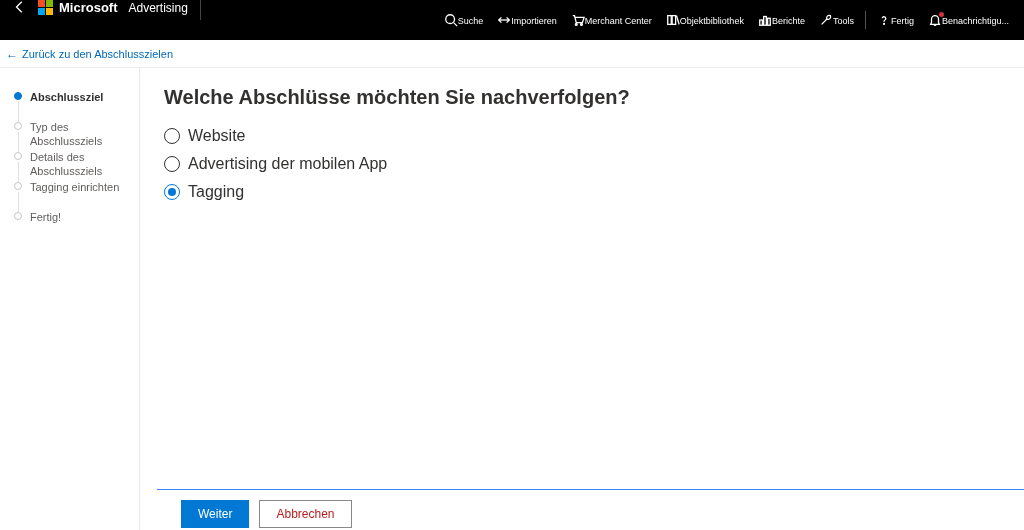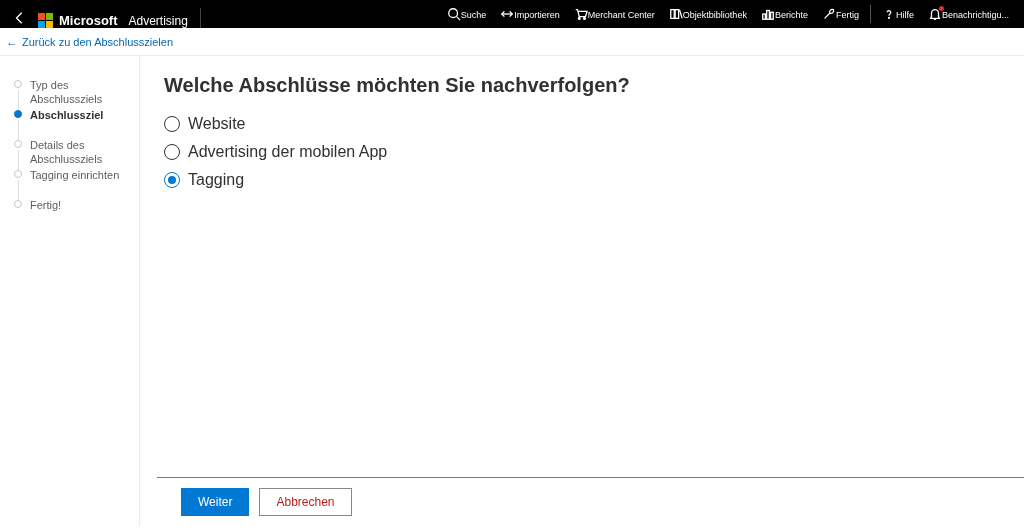--- a/index.html
+++ b/index.html
@@ -1,19 +1,19 @@
 <!DOCTYPE html>
 <html><head>
 <meta charset="utf-8">
 <style>
   * { box-sizing: border-box; margin: 0; padding: 0; }
   body { font-family: "Segoe UI", Tahoma, sans-serif; width: 1024px; height: 530px; overflow: hidden; background: #fff; color: #323130; }
 
   
-  .topbar { background: #000; color: #fff; height: 28px; display: flex; align-items: flex-end; padding: 0 8px; }
+  .topbar { background: #000; color: #fff; height: 40px; display: flex; align-items: flex-start; padding: 0 8px; }
   .back-arrow { width: 24px; text-align: center; cursor: pointer; font-size: 14px; color:#fff; }
   .brand { display: flex; align-items: center; margin-left: 6px; }
   .ms-logo { width: 15px; height: 15px; display: grid; grid-template-columns: 1fr 1fr; grid-template-rows: 1fr 1fr; gap: 1px; margin-right: 6px; }
   .ms-logo div:nth-child(1){background:#f25022;}
   .ms-logo div:nth-child(2){background:#7fba00;}
   .ms-logo div:nth-child(3){background:#00a4ef;}
   .ms-logo div:nth-child(4){background:#ffb900;}
   .brand-text { font-size: 13px; font-weight: 600; }
   .brand-sub { font-size: 12px; margin-left: 11px; font-weight: 400; }
   .brand-divider { width:1px; height:20px; background:#444; margin-left:12px; }
@@ -127,31 +127,31 @@
           </svg>
         </span>
       <span class="label">Berichte</span>
     </div>
     <div class="nav-item">
       <span class="icon">
           <svg viewBox="0 0 16 16">
             <path d="M13 3a3 3 0 0 1-4 4L3 13l0 0 6-6a3 3 0 0 1 4-4z"></path>
           </svg>
         </span>
-      <span class="label">Fertig</span>
+      <span class="label">Tools</span>
     </div>
     <div class="nav-sep"></div>
     <div class="nav-item">
       <span class="icon">
           <svg viewBox="0 0 16 16">
             <path d="M6 6a2 2 0 1 1 3 2c-1 .5-1 1-1 2"></path>
             <circle cx="8" cy="12.5" r="0.5" fill="#fff"></circle>
           </svg>
         </span>
-      <span class="label">Hilfe</span>
+      <span class="label">Fertig</span>
     </div>
     <div class="nav-item">
       <span class="icon bell-badge">
           <svg viewBox="0 0 16 16">
             <path d="M4 11V7a4 4 0 0 1 8 0v4l1 2H3z"></path>
             <path d="M7 13a1 1 0 0 0 2 0"></path>
           </svg>
         </span>
       <span class="label">Benachrichtigu...</span>
     </div>
@@ -161,29 +161,29 @@
 <div class="backlink-bar">
   <div class="backlink">
     <span class="arrow">←</span>
     <span>Zurück zu den Abschlusszielen</span>
   </div>
 </div>
 
 <div class="layout">
 
   <div class="sidebar">
+    <div class="step active">
+      <span class="dot"></span>
+      <span class="line"></span>
+      <span class="label">Abschlussziel</span>
+    </div>
     <div class="step">
       <span class="dot"></span>
       <span class="line"></span>
       <span class="label">Typ des Abschlussziels</span>
-    </div>
-    <div class="step active">
-      <span class="dot"></span>
-      <span class="line"></span>
-      <span class="label">Abschlussziel</span>
     </div>
     <div class="step">
       <span class="dot"></span>
       <span class="line"></span>
       <span class="label">Details des Abschlussziels</span>
     </div>
     <div class="step">
       <span class="dot"></span>
       <span class="line"></span>
       <span class="label">Tagging einrichten</span>

